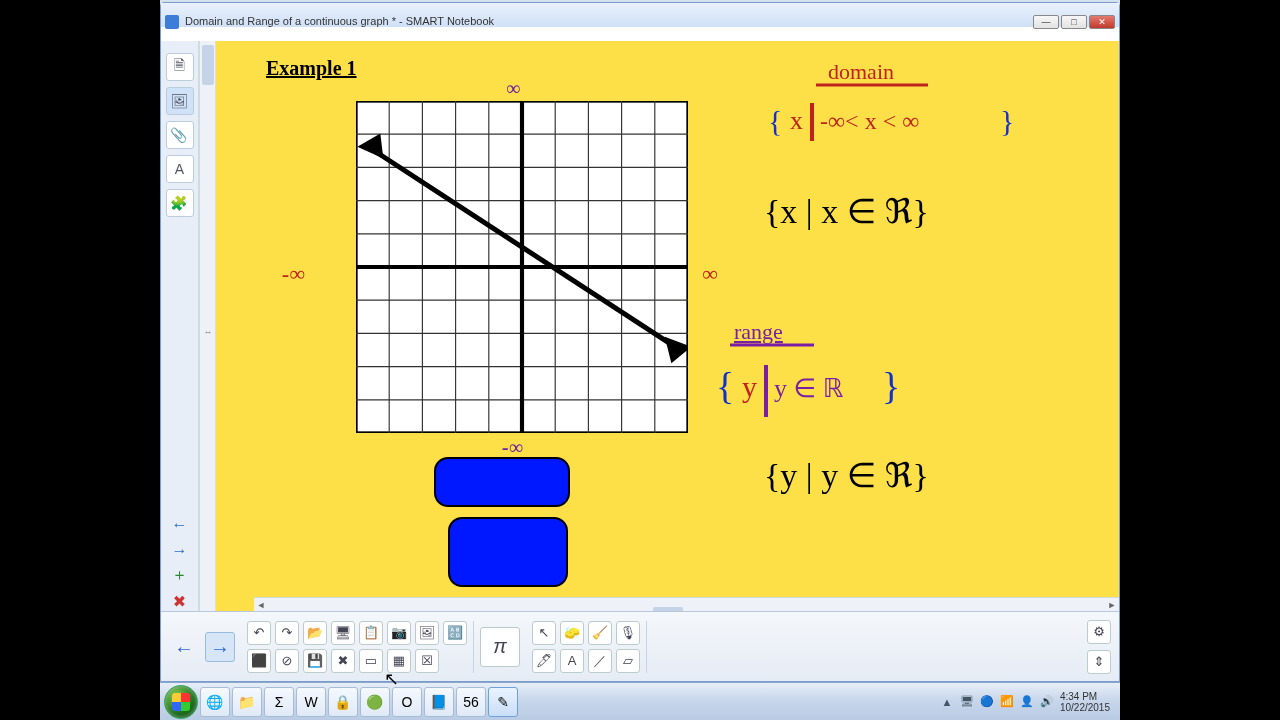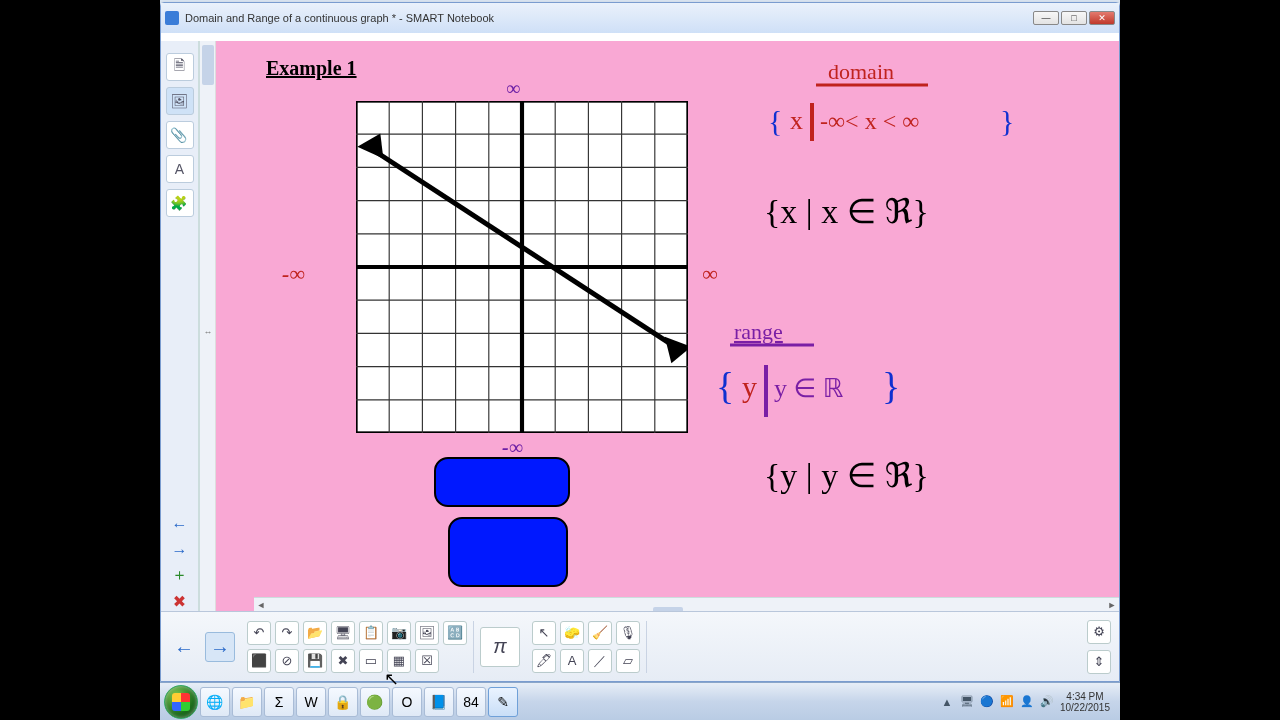--- a/index.html
+++ b/index.html
@@ -1,33 +1,33 @@
 <!DOCTYPE html>
 <html><head>
 <meta charset="utf-8">
 <style>
   * { box-sizing: border-box; margin: 0; padding: 0; }
   body { font-family: "Segoe UI", Tahoma, sans-serif; background: #000; width: 1280px; height: 720px; overflow: hidden; position: relative; }
   .desktop { position: absolute; left: 160px; top: 0; width: 960px; height: 720px; background: #d9e4f1; }
   .window { position: absolute; left: 0; top: 2px; width: 960px; height: 680px; background: #fff; border: 1px solid #7a9ccf; border-radius: 4px 4px 0 0; box-shadow: 0 2px 4px rgba(0,0,0,.2); }
-  .titlebar { height: 30px; background: linear-gradient(#eaf1fb,#cfe0f7); display: flex; align-items: center; padding: 12px 4px; font-size: 11px; color: #333; }
+  .titlebar { height: 24px; background: linear-gradient(#eaf1fb,#cfe0f7); display: flex; align-items: flex-start; padding: 12px 4px; font-size: 11px; color: #333; }
   .titlebar .icon { width: 14px; height: 14px; background: #3b7dd8; margin-right: 6px; border-radius: 2px; }
   .win-controls { margin-left: auto; display: flex; gap: 2px; }
   .win-btn { width: 26px; height: 14px; border: 1px solid #888; border-radius: 2px; background: linear-gradient(#f7f7f7,#e3e3e3); display:flex; align-items:center; justify-content:center; font-size:9px; color:#333;}
   .win-close { background: linear-gradient(#e47a6e,#c0392b); color:#fff; }
   .menubar { height: 20px; background: #eef3fa; border-bottom: 1px solid #c9d6ea; display: flex; align-items: center; padding: 0 8px; font-size: 12px; color: #222; gap: 16px; }
   .menubar span { cursor: default; }
   .workarea { position: absolute; top: 38px; left: 0; right: 0; bottom: 70px; display: flex; }
   .left-tools { width: 38px; background: #e8eef8; border-right: 1px solid #cdd; padding-top: 12px; display:flex; flex-direction:column; align-items:center; gap:6px; }
   .tool-btn { width: 28px; height: 28px; background: #fff; border: 1px solid #bcd; border-radius: 3px; display:flex;align-items:center;justify-content:center; font-size:14px; color:#556;}
   .nav-btn { width: 24px; height: 20px; display:flex;align-items:center;justify-content:center; color:#2a6ac9; font-size:16px; }
   .scrollbar-v { width: 16px; background: #eef2f8; border-left:1px solid #cdd; position:relative;}
   .scrollbar-v .thumb{ position:absolute; left:2px; top:4px; width:12px; height:40px; background:#c5d3e8; border-radius:2px;}
   .scrollbar-v .arrow-mid { position:absolute; left:2px; top:50%; width:12px; text-align:center; font-size:9px; color:#777;}
-  .canvas { flex: 1; background: #f9a8d4; position: relative; overflow: hidden; border-left:1px solid #ddd;}
+  .canvas { flex: 1; background: #fde047; position: relative; overflow: hidden; border-left:1px solid #ddd;}
   .example-title { position:absolute; left:50px; top:16px; font: bold 20px "Times New Roman", serif; text-decoration: underline; }
   .grid-wrap { position:absolute; left:140px; top:60px; width: 332px; height: 332px; }
   .grid-wrap svg { width:100%; height:100%; }
   .inf-top { position:absolute; left:290px; top:36px; font: italic bold 20px Georgia; color:#6b1fa5; }
   .inf-left { position:absolute; left:66px; top:220px; font: italic bold 22px Georgia; color:#c0231e; }
   .inf-right { position:absolute; left:486px; top:220px; font: italic bold 22px Georgia; color:#c0231e; }
   .inf-bot { position:absolute; left:286px; top:395px; font: italic bold 20px Georgia; color:#6b1fa5; }
   .blue-box { position:absolute; background:#0018ff; border:2px solid #000; border-radius:14px; }
   .domain-label { position:absolute; left:552px; top:18px; }
   .domain-label svg, .range-label svg { overflow:visible; }
@@ -42,21 +42,21 @@
   .tb-group { display:flex; flex-direction:column; gap:4px; padding:0 6px; border-right:1px solid #c9d3e3;}
   .tb-row { display:flex; gap:4px; }
   .tb-btn { width:24px; height:24px; background:#fff; border:1px solid #bcc; border-radius:3px; display:flex;align-items:center;justify-content:center; font-size:13px; color:#445;}
   .tb-nav { width:30px; height:30px; display:flex;align-items:center;justify-content:center; font-size:20px; color:#2a6ac9;}
   .tb-right { margin-left:auto; display:flex; flex-direction:column; gap:6px;}
   .taskbar { position:absolute; left:0; right:0; bottom:0; height:38px; background: linear-gradient(#e7eef7,#c6d5ea 50%,#b9cce4); border-top:1px solid #8aa6c9; display:flex; align-items:center; padding:0 4px; gap:2px;}
   .start-orb { width:34px; height:34px; border-radius:50%; background: radial-gradient(circle at 35% 30%, #7ec850, #1b6b1b 60%, #0b3a0b); border:1px solid #3a6; box-shadow: inset 0 0 4px #fff8; display:flex;align-items:center;justify-content:center;}
   .start-orb::after{ content:""; width:18px; height:18px; background: conic-gradient(#f33 0 25%, #3c3 0 50%, #36f 0 75%, #fc3 0 100%); border-radius:3px; transform: rotate(0deg);}
   .task-btn { height:30px; min-width:30px; padding:0 4px; background: linear-gradient(#f5f9ff,#dfe9f6); border:1px solid #a9bcd6; border-radius:3px; display:flex;align-items:center;justify-content:center; font-size:14px;}
   .tray { margin-left:auto; display:flex; align-items:center; gap:6px; font-size:10px; color:#333; padding-right:6px;}
-  .tray .clock { text-align:center; line-height:1.1;}
+  .tray .clock { text-align:left; line-height:1.1;}
   .tray-icon { width:14px; height:14px; display:inline-flex; align-items:center; justify-content:center; font-size:11px; color:#456;}
   .cursor { position:absolute; left:226px; top:670px; font-size:18px; color:#000; transform: translate(-2px,-2px); pointer-events:none; z-index:1000;}
 </style>
 </head>
 <body>
 
 <div class="desktop">
   <div class="window">
     <div class="titlebar">
       <div class="icon"></div>
@@ -214,21 +214,21 @@
   <div class="taskbar">
     <div class="start-orb"></div>
     <div class="task-btn">🌐</div>
     <div class="task-btn">📁</div>
     <div class="task-btn">Σ</div>
     <div class="task-btn">W</div>
     <div class="task-btn">🔒</div>
     <div class="task-btn">🟢</div>
     <div class="task-btn">O</div>
     <div class="task-btn">📘</div>
-    <div class="task-btn">84</div>
+    <div class="task-btn">56</div>
     <div class="task-btn" style="background:linear-gradient(#eaf3ff,#c9def7);border-color:#6fa0d8">✎</div>
     <div class="tray">
       <span class="tray-icon">▲</span>
       <span class="tray-icon">🖥</span>
       <span class="tray-icon">🔵</span>
       <span class="tray-icon">📶</span>
       <span class="tray-icon">👤</span>
       <span class="tray-icon">🔊</span>
       <div class="clock">
         <div>4:34 PM</div>

